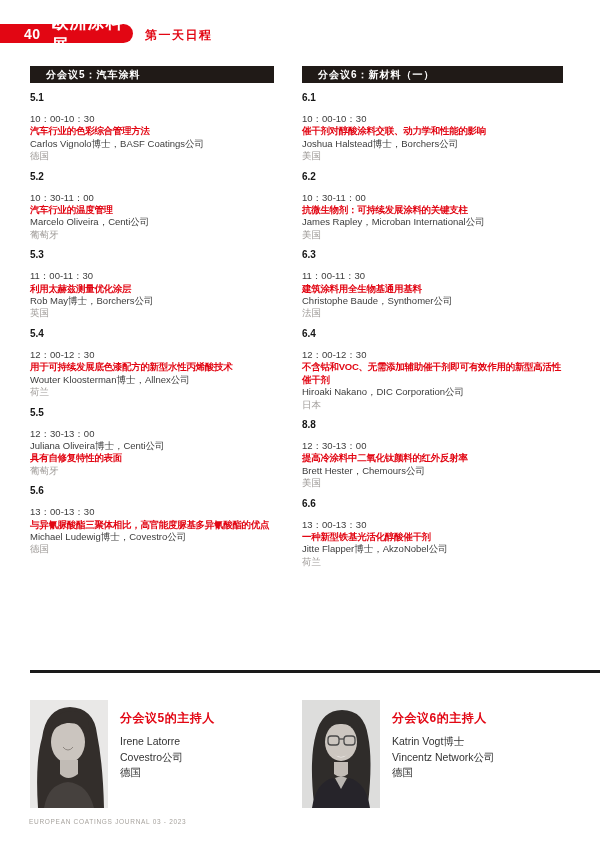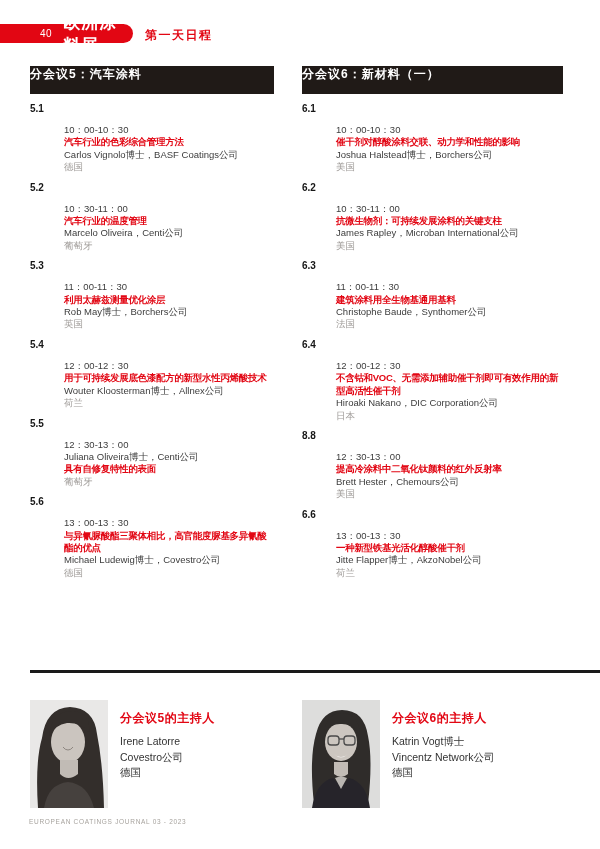--- a/index.html
+++ b/index.html
@@ -2,34 +2,34 @@
 <html><head>
 <meta charset="utf-8">
 <style>
   html,body{margin:0;padding:0;background:#ffffff;}
   .page{position:relative;width:600px;height:849px;background:#ffffff;overflow:hidden;
         font-family:"Liberation Sans","DejaVu Sans",sans-serif;color:#3c3c3c;}
 
   
   .brand-band{position:absolute;left:0;top:24px;height:19px;width:133px;background:#e20613;
               border-radius:0 10px 10px 0;display:flex;align-items:center;}
-  .page-num{color:#ffffff;font-size:10px;font-weight:normal;margin-left:40px;letter-spacing:.5px;}
+  .page-num{color:#ffffff;font-size:14px;font-weight:bold;margin-left:24px;letter-spacing:.5px;}
   .brand{color:#ffffff;font-size:17px;font-weight:bold;margin-left:11px;letter-spacing:1px;}
   .day-title{position:absolute;left:145px;top:27px;color:#e20613;font-size:12px;font-weight:bold;letter-spacing:1.5px;}
 
   
   .col{position:absolute;top:66px;}
   .col-5{left:30px;width:244px;}
   .col-6{left:302px;width:261px;}
-  .col-bar{background:#201a17;color:#ffffff;font-size:12px;font-weight:bold;
-           height:28px;line-height:17px;padding-left:0;letter-spacing:1px;}
+  .col-bar{background:#201a17;color:#ffffff;font-size:10px;font-weight:bold;
+           height:17px;line-height:17px;padding-left:16px;letter-spacing:1px;}
   .sessions{margin-top:9px;}
   .session{margin-bottom:8px;font-size:9.5px;}
   .s-num{font-size:10px;font-weight:bold;color:#161616;margin-bottom:10px;}
-  .s-line{line-height:12.4px;margin-left:34px;}
+  .s-line{line-height:12.4px;}
   .s-time{color:#3c3c3c;}
   .s-title{color:#e20613;font-weight:bold;letter-spacing:-0.3px;}
   .s-speaker{color:#3c3c3c;}
   .s-country{color:#9f9b98;}
 
   
   .rule{position:absolute;left:30px;top:670px;right:0;height:3px;background:#1a1a1a;}
   .chair{position:absolute;top:700px;}
   .chair-5{left:30px;}
   .chair-6{left:302px;}

